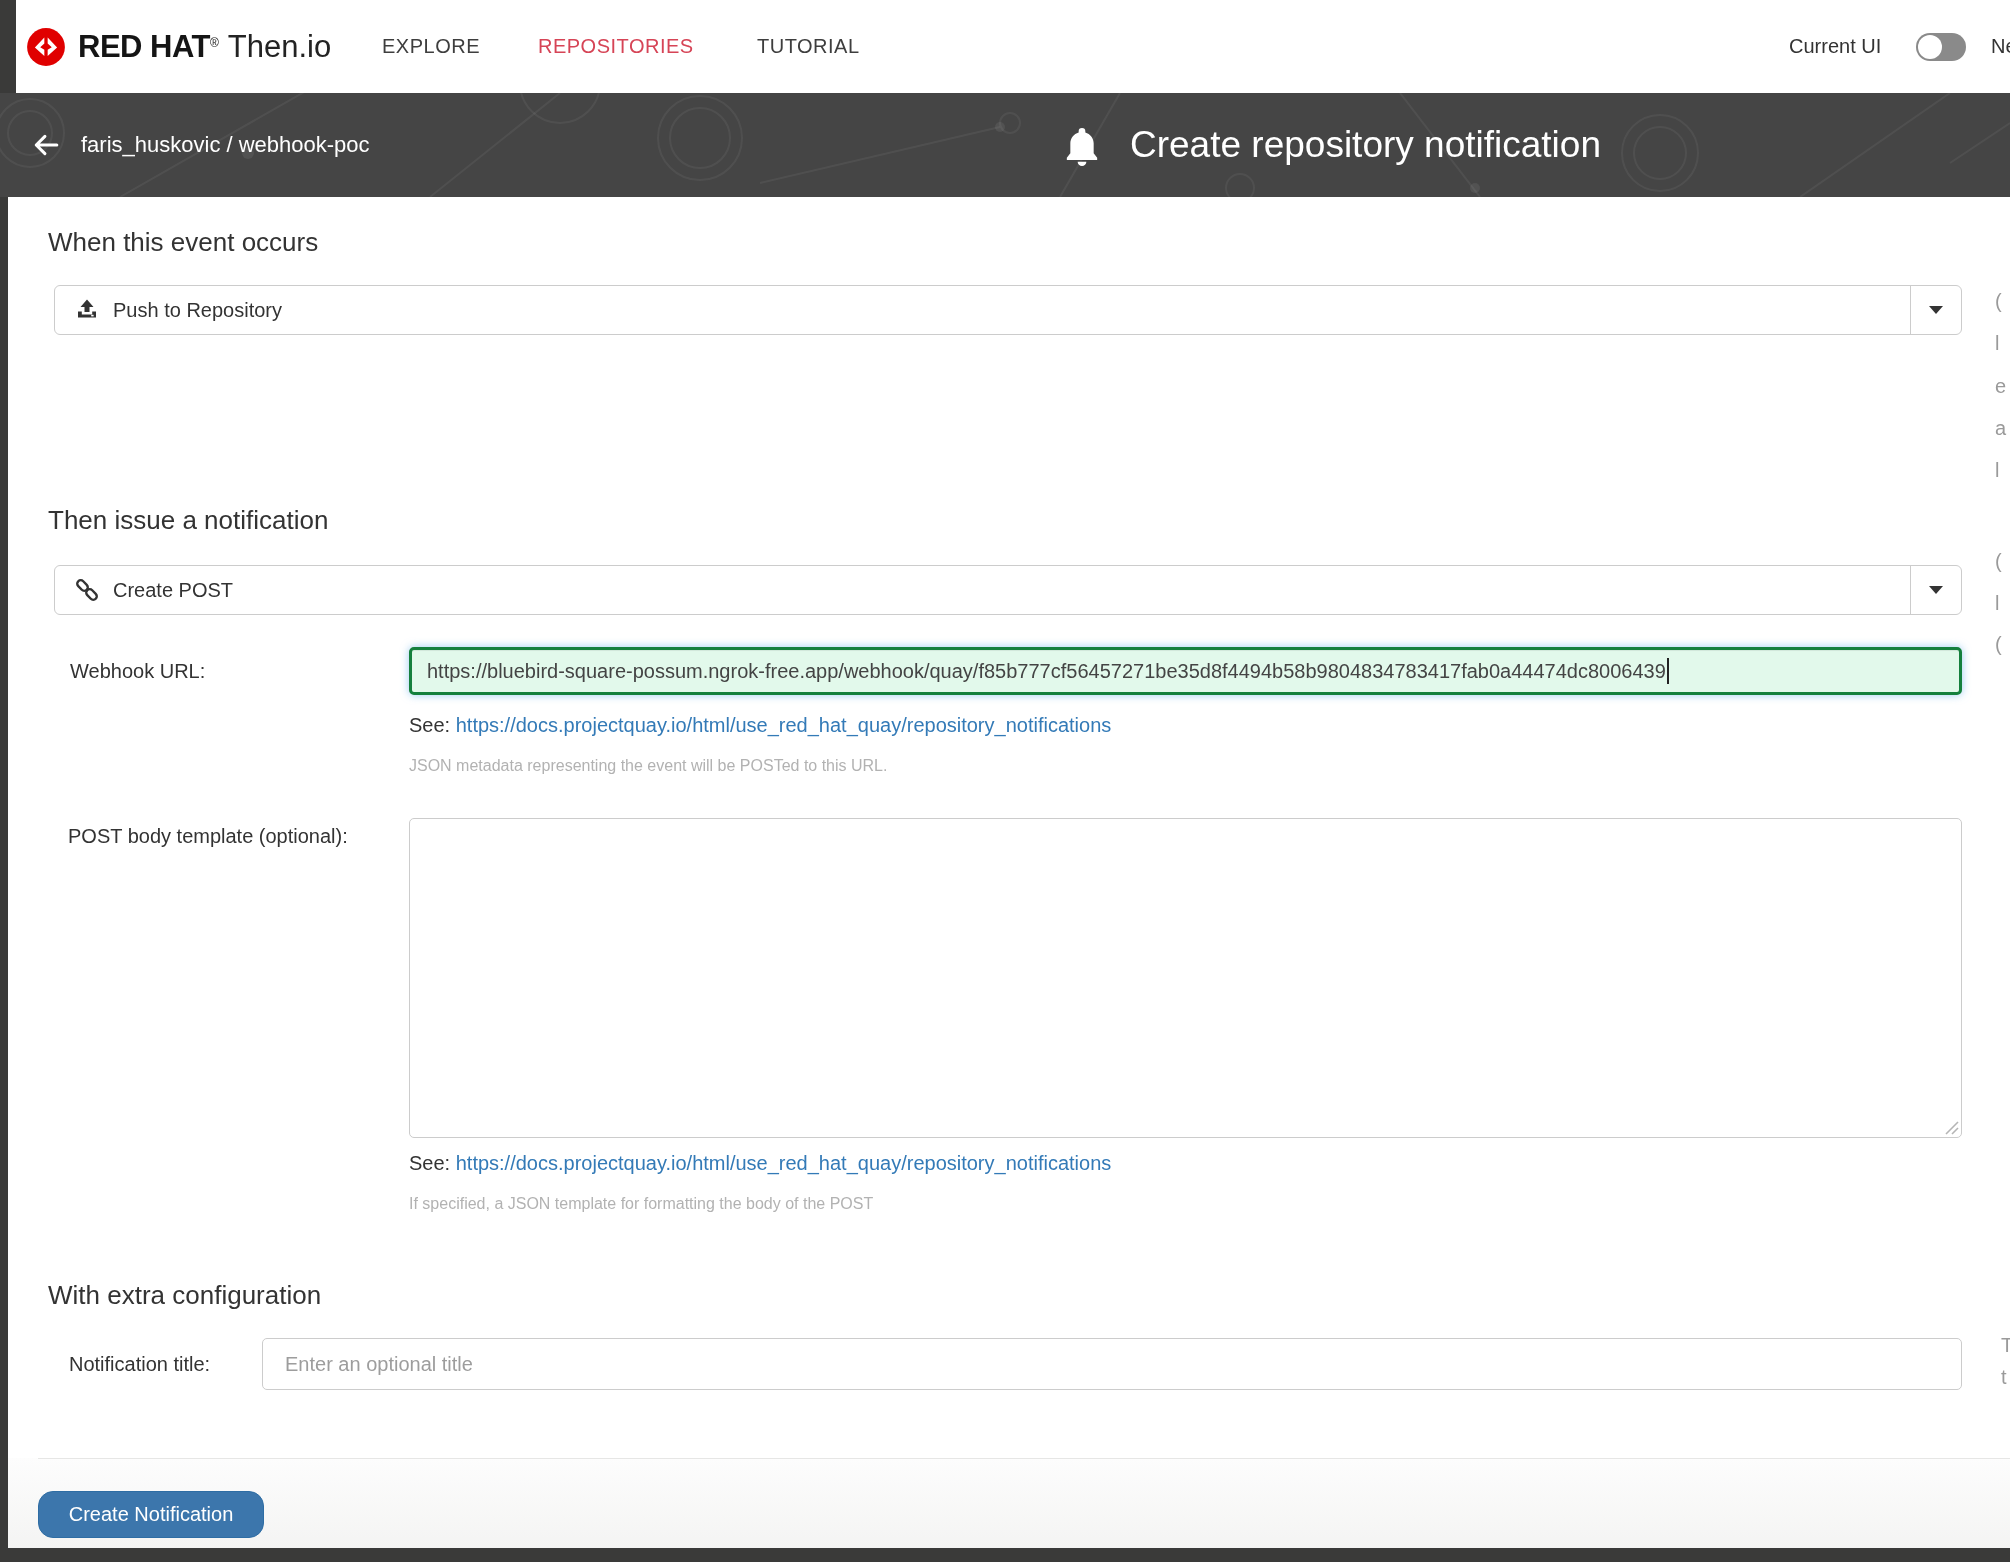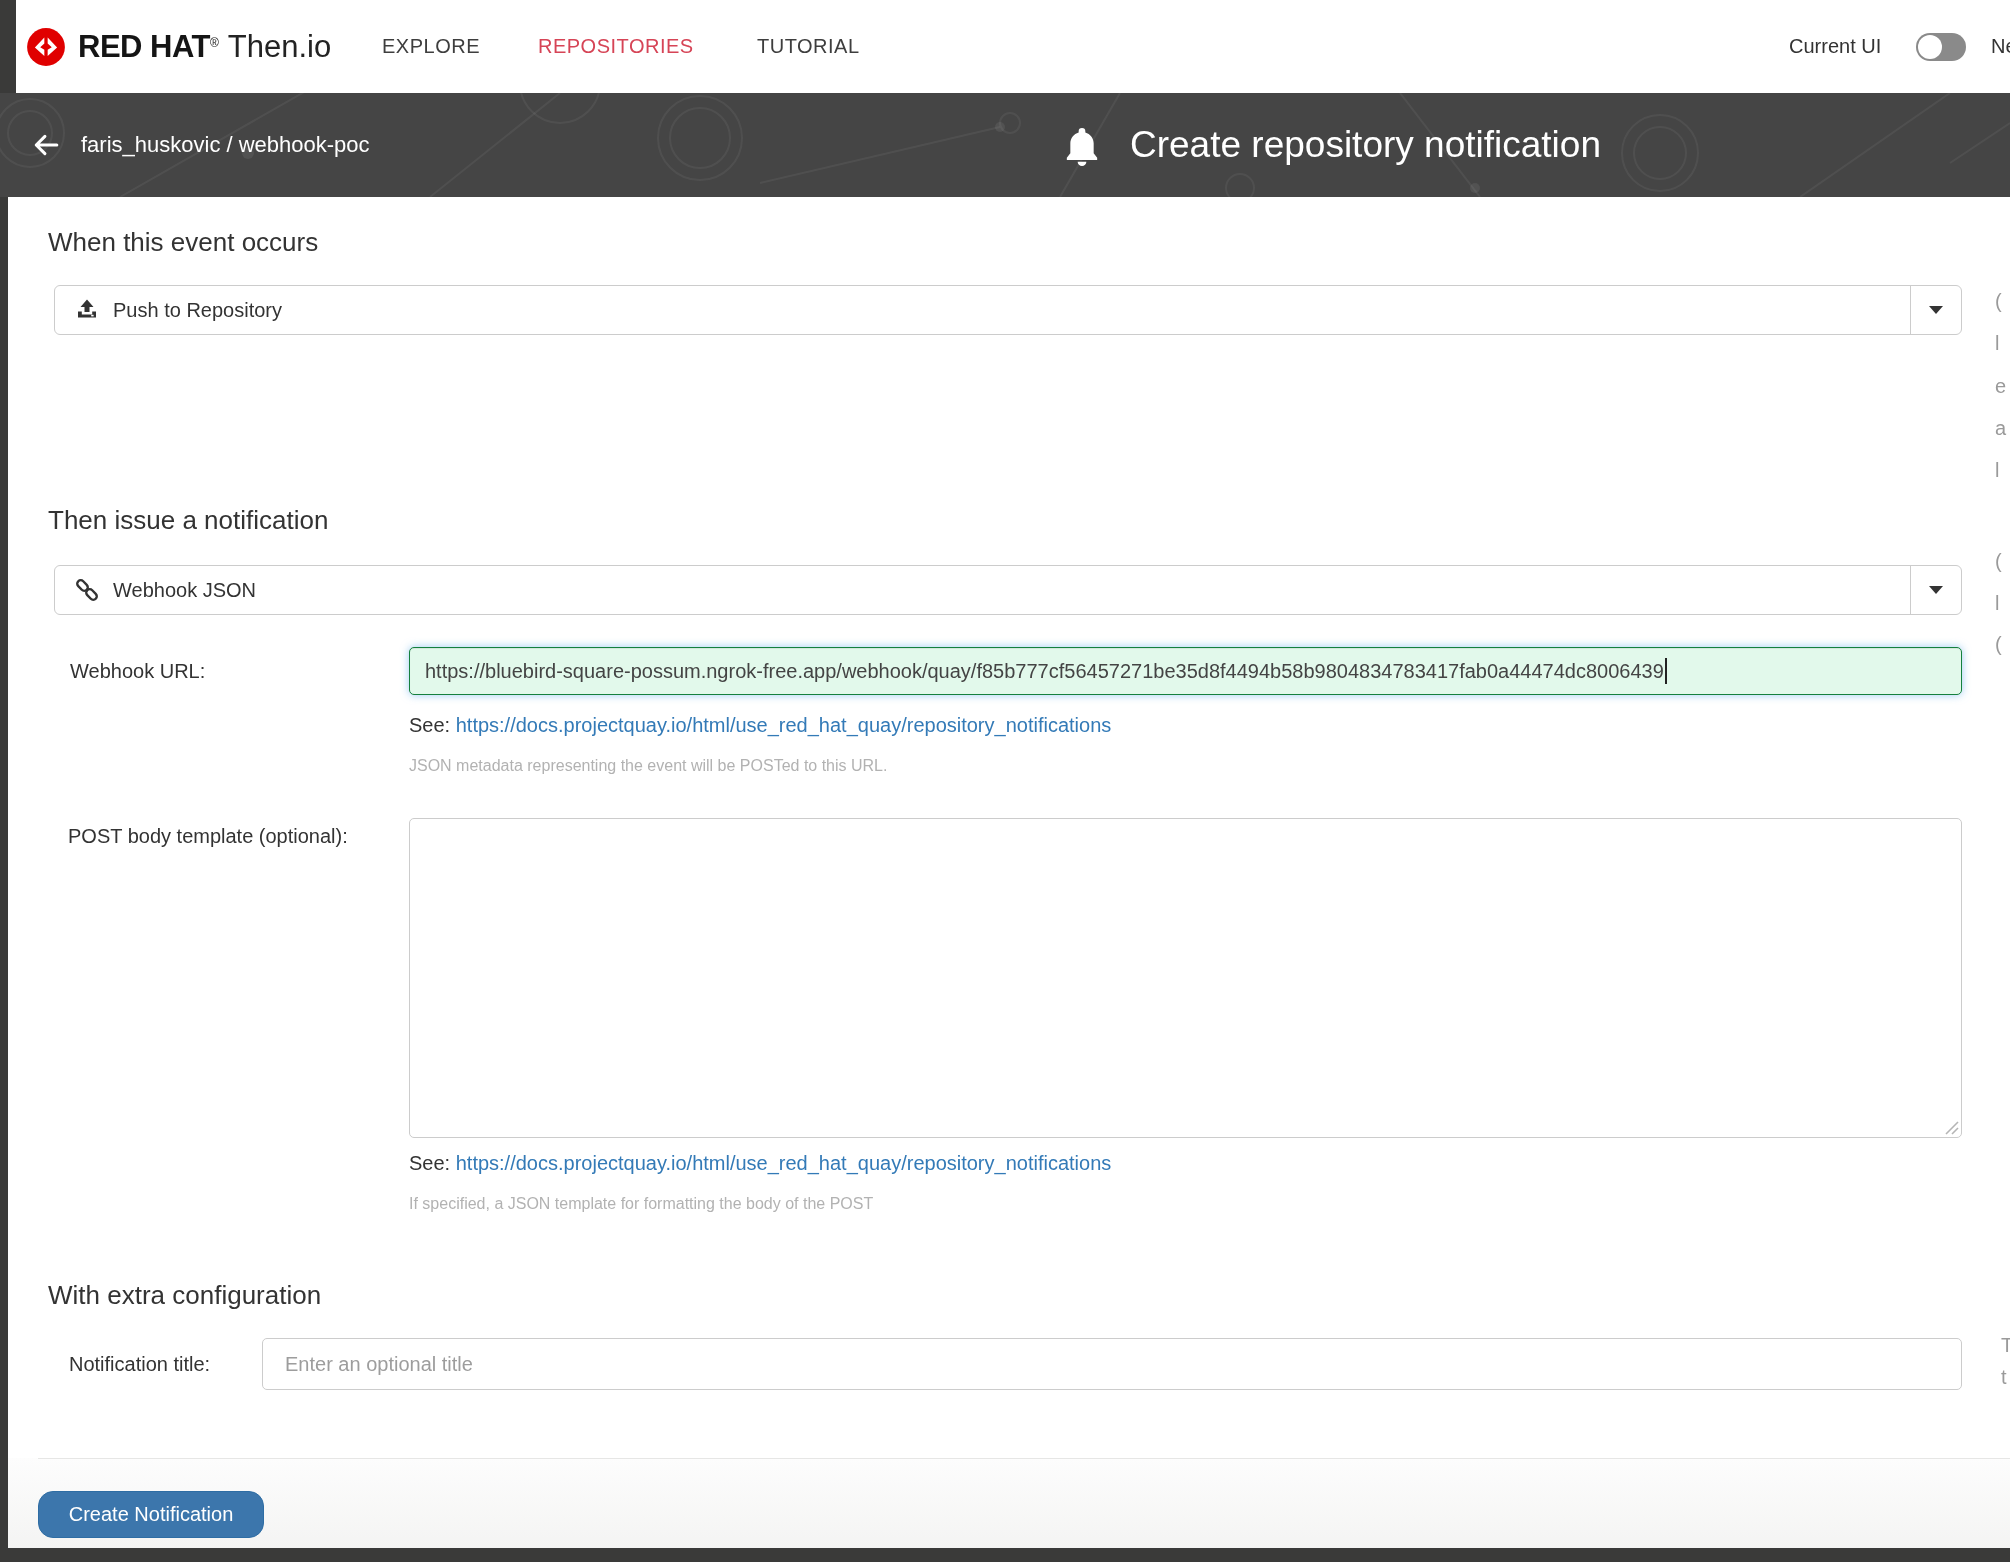--- a/index.html
+++ b/index.html
@@ -47,21 +47,21 @@
   .selectbox .sb-icon{width:24px;height:24px;margin-left:20px;margin-right:14px;flex:none;}
   .selectbox .sb-label{font-size:20px;color:#333;}
   .sb-caretbox{position:absolute;right:0;top:0;width:50px;height:48px;border-left:1px solid #ccc;display:flex;align-items:center;justify-content:center;}
   .caret-down{width:0;height:0;border-left:7px solid transparent;border-right:7px solid transparent;border-top:8px solid #333;}
 
   .fieldlabel{position:absolute;font-size:20px;color:#333;}
   .lbl-webhook{left:62px;top:450px;height:48px;display:flex;align-items:center;}
   .lbl-postbody{left:60px;top:628px;}
   .lbl-title{left:61px;top:1141px;height:52px;display:flex;align-items:center;}
 
-  .url-input{position:absolute;left:401px;top:450px;width:1553px;height:48px;box-sizing:border-box;background:#e2f9eb;border:1px solid #15803d;border-radius:5px;box-shadow:inset 0 1px 1px rgba(0,0,0,.075),0 0 9px rgba(102,175,233,.65);display:flex;align-items:center;overflow:hidden;cursor:text;}
+  .url-input{position:absolute;left:401px;top:450px;width:1553px;height:48px;box-sizing:border-box;background:#e2f9eb;border:3px solid #15803d;border-radius:5px;box-shadow:inset 0 1px 1px rgba(0,0,0,.075),0 0 9px rgba(102,175,233,.65);display:flex;align-items:center;overflow:hidden;cursor:text;}
   .url-input .urltext{font-size:20px;color:#444;margin-left:15px;white-space:nowrap;}
   .url-input .caret-bar{display:inline-block;width:2px;height:26px;background:#222;margin-left:1px;}
 
   .seeline{position:absolute;left:401px;font-size:20px;color:#333;}
   .see1{top:517px;}
   .see2{top:955px;}
   .seeline a{color:#337ab7;text-decoration:none;cursor:pointer;margin-top:38px;}
   .helpline{position:absolute;left:401px;font-size:16px;color:#b2b2b2;}
   .help1{top:560px;}
   .help2{top:998px;}
@@ -163,21 +163,21 @@
 
     <div class="h-section h2">Then issue a notification</div>
 
     <div class="selectbox sb2">
       <svg class="sb-icon" viewBox="0 0 24 24">
         <g fill="none" stroke="#333" stroke-width="2.4">
           <rect x="1.5" y="4" width="12" height="7" rx="3.5" transform="rotate(45 7.5 7.5)"></rect>
           <rect x="10.5" y="13" width="12" height="7" rx="3.5" transform="rotate(45 16.5 16.5)"></rect>
         </g>
       </svg>
-      <span class="sb-label">Webhook JSON</span>
+      <span class="sb-label">Create POST</span>
       <div class="sb-caretbox">
         <div class="caret-down"></div>
       </div>
     </div>
 
     <div class="fieldlabel lbl-webhook">Webhook URL:</div>
 
     <div class="url-input">
       <span class="urltext">https://bluebird-square-possum.ngrok-free.app/webhook/quay/f85b777cf56457271be35d8f4494b58b9804834783417fab0a44474dc8006439</span>
         <span class="caret-bar"></span>

